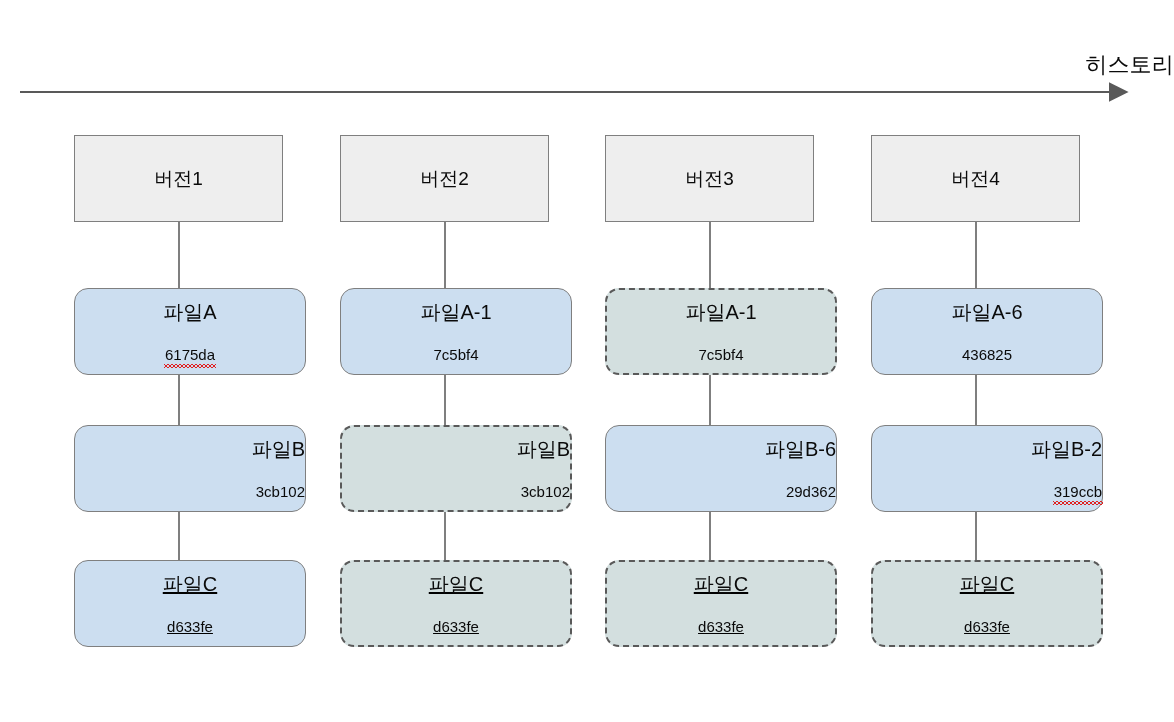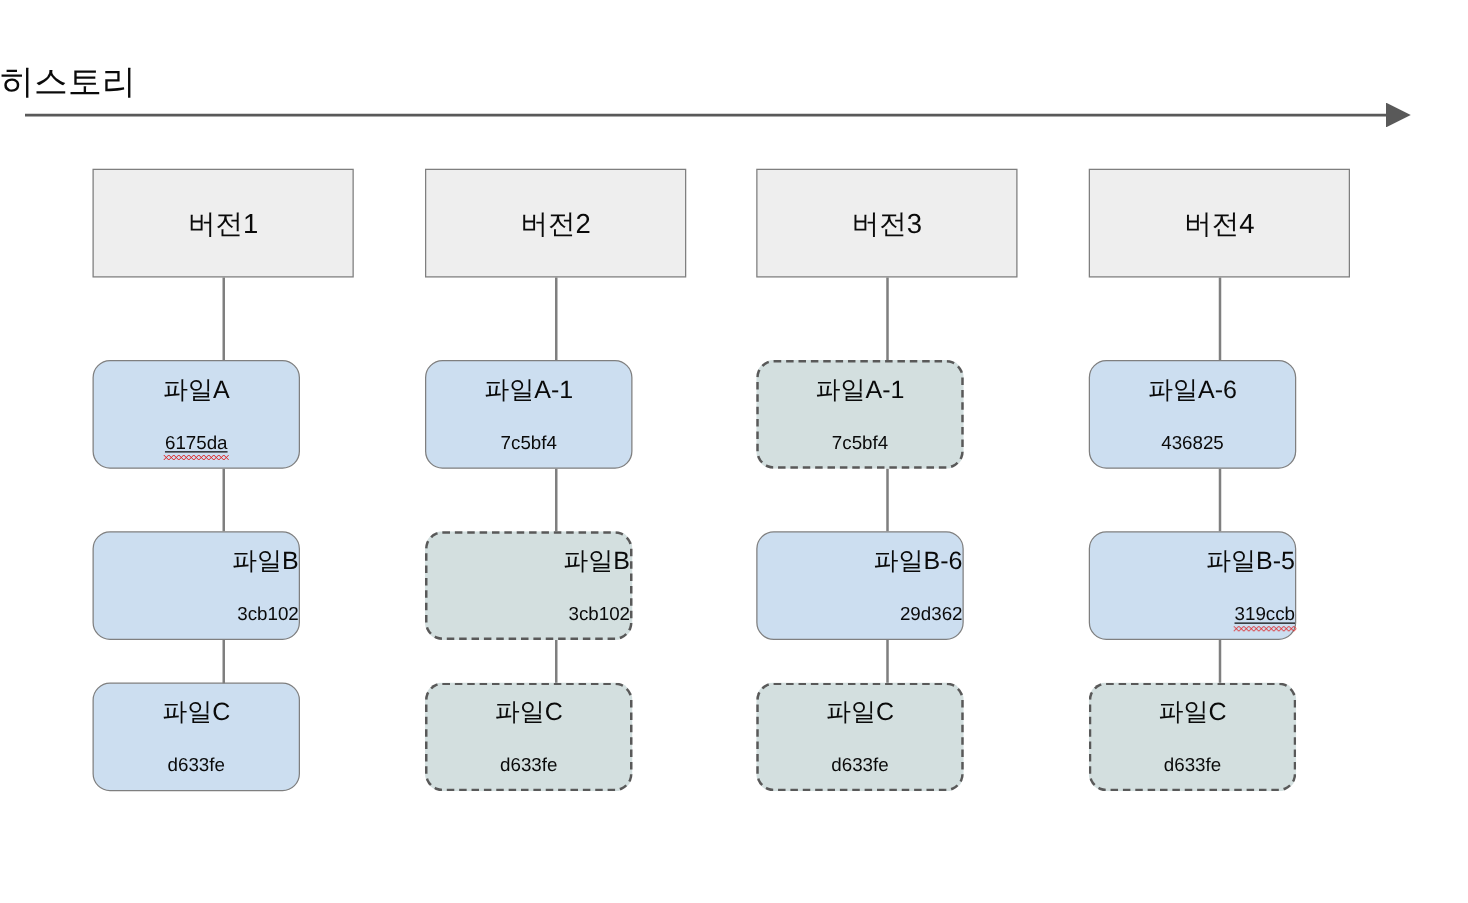--- a/index.html
+++ b/index.html
@@ -19,22 +19,22 @@
     background: #ffffff;
     overflow: hidden;
   }
 
   
   #timeline-title {
     position: absolute;
     left: 0;
     top: 52px;
     width: 1174px;
-    text-align: left;
-    font-size: 27px;
+    text-align: right;
+    font-size: 22px;
     line-height: 26px;
     color: #0a0a0a;
     letter-spacing: 0.2px;
     white-space: nowrap;
   }
   #timeline-arrow {
     position: absolute;
     left: 16px;
     top: 80px;
     width: 1142px;
@@ -60,43 +60,43 @@
     width: 209px;
     height: 87px;
     box-sizing: border-box;
     background: #eeeeee;
     border: 1.6px solid #7f7f7f;
     display: flex;
     align-items: center;
     justify-content: center;
   }
   .version-label {
-    font-size: 22px;
+    font-size: 19px;
     line-height: 24px;
     color: #0a0a0a;
     white-space: nowrap;
   }
 
   
   .file-box {
     position: absolute;
     left: 0;
-    width: 166px;
+    width: 232px;
     height: 87px;
     box-sizing: border-box;
     border-radius: 14px;
     display: flex;
     flex-direction: column;
     align-items: center;
     justify-content: center;
     gap: 20px;
   }
   .file-box.row-0 { top: 153px; }
   .file-box.row-1 { top: 290px; align-items: flex-end; }
-  .file-box.row-2 { top: 411px; }
+  .file-box.row-2 { top: 425px; text-decoration: underline; }
 
   .file-box.solid {
     background: #ccdef0;
     border: 1.6px solid #7f7f7f;
   }
   .file-box.ghost {
     background: #d3dfdf;
     border: 2px dashed #595959;
   }
 
@@ -108,21 +108,20 @@
   }
   .file-hash {
     position: relative;
     font-size: 15px;
     line-height: 19px;
     color: #0a0a0a;
     white-space: nowrap;
     margin-top: 1px;
   }
   .file-hash.flagged {
-    text-decoration: underline;
     text-underline-offset: 2px;
   }
   .file-hash.flagged::after {
     content: "";
     position: absolute;
     left: -1px;
     right: -1px;
     bottom: -4px;
     height: 4px;
     background-image:
@@ -237,21 +236,21 @@
     </div>
     <div class="connector c0"></div>
 
     <div class="file-box row-0 solid">
       <span class="file-name">파일A-6</span>
       <span class="file-hash">436825</span>
     </div>
     <div class="connector c1"></div>
 
     <div class="file-box row-1 solid">
-      <span class="file-name">파일B-5</span>
+      <span class="file-name">파일B-2</span>
       <span class="file-hash flagged">319ccb</span>
     </div>
     <div class="connector c2"></div>
 
     <div class="file-box row-2 ghost">
       <span class="file-name">파일C</span>
       <span class="file-hash">d633fe</span>
     </div>
   </div>
 

